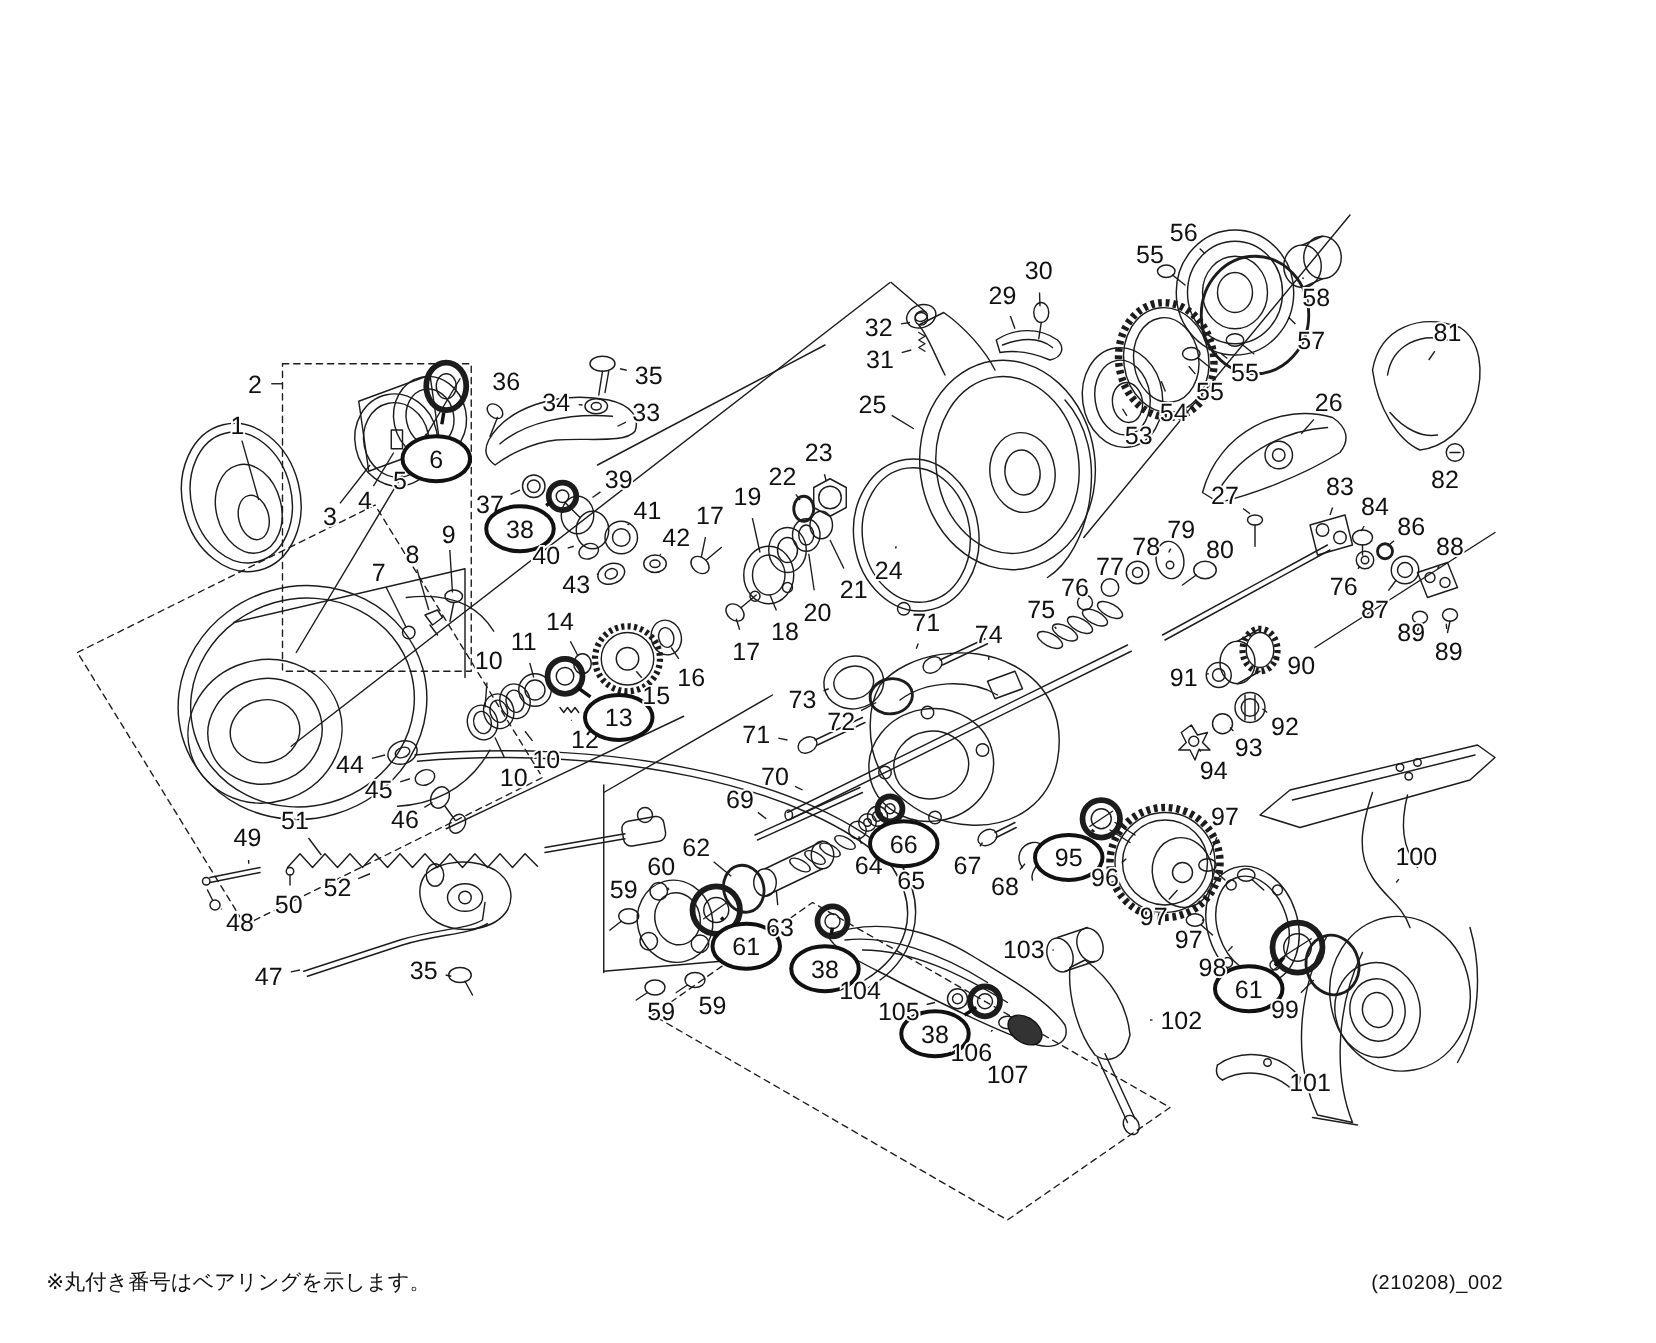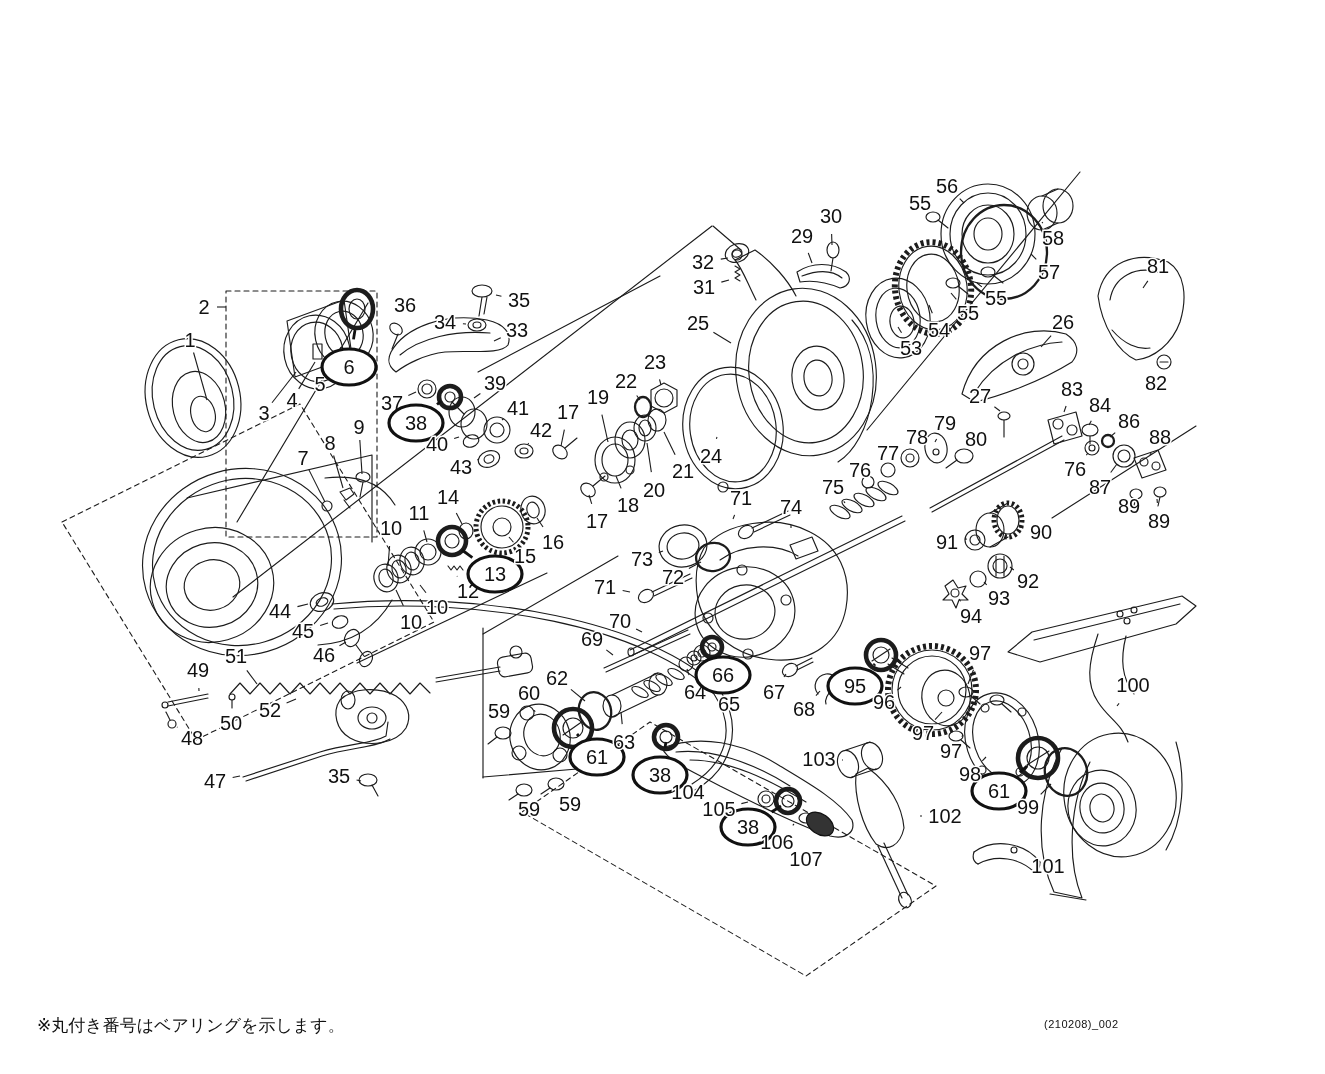--- a/index.html
+++ b/index.html
@@ -14,21 +14,21 @@
   .art .dk{fill:#333;stroke:#111;}
   .art .teeth{stroke-width:6;stroke-dasharray:3 3;stroke-linecap:butt;}
   .art .teeth2{stroke-width:5;stroke-dasharray:2.5 2.6;stroke-linecap:butt;}
   
   #labels-layer text{font-family:"Liberation Sans","DejaVu Sans",sans-serif;font-size:20px;
         fill:#111;text-anchor:middle;paint-order:stroke;stroke:#fff;stroke-width:3px;}
   #labels-layer .leader{stroke:#1c1c1c;stroke-width:1.1;fill:none;}
   #labels-layer .leader-thick{stroke:#111;stroke-width:2.8;fill:none;}
   #labels-layer .circ{fill:#fff;stroke:#111;stroke-width:3.2;}
   .footer-notes{position:absolute;left:37px;top:958px;font-size:17px;line-height:27px;white-space:pre;}
-  .doc-number{position:absolute;left:1044px;top:1018px;font-size:11px;letter-spacing:.5px;}
+  .doc-number{position:absolute;left:1097px;top:1018px;font-size:16px;letter-spacing:.5px;}
 </style>
 </head>
 <body>
 
 <div id="page">
   <svg id="art-svg" width="1325" height="1074" viewBox="0 0 1325 1074">
 
     <g class="art">
 
       <rect x="226" y="291" width="151" height="246" class="d"></rect>

